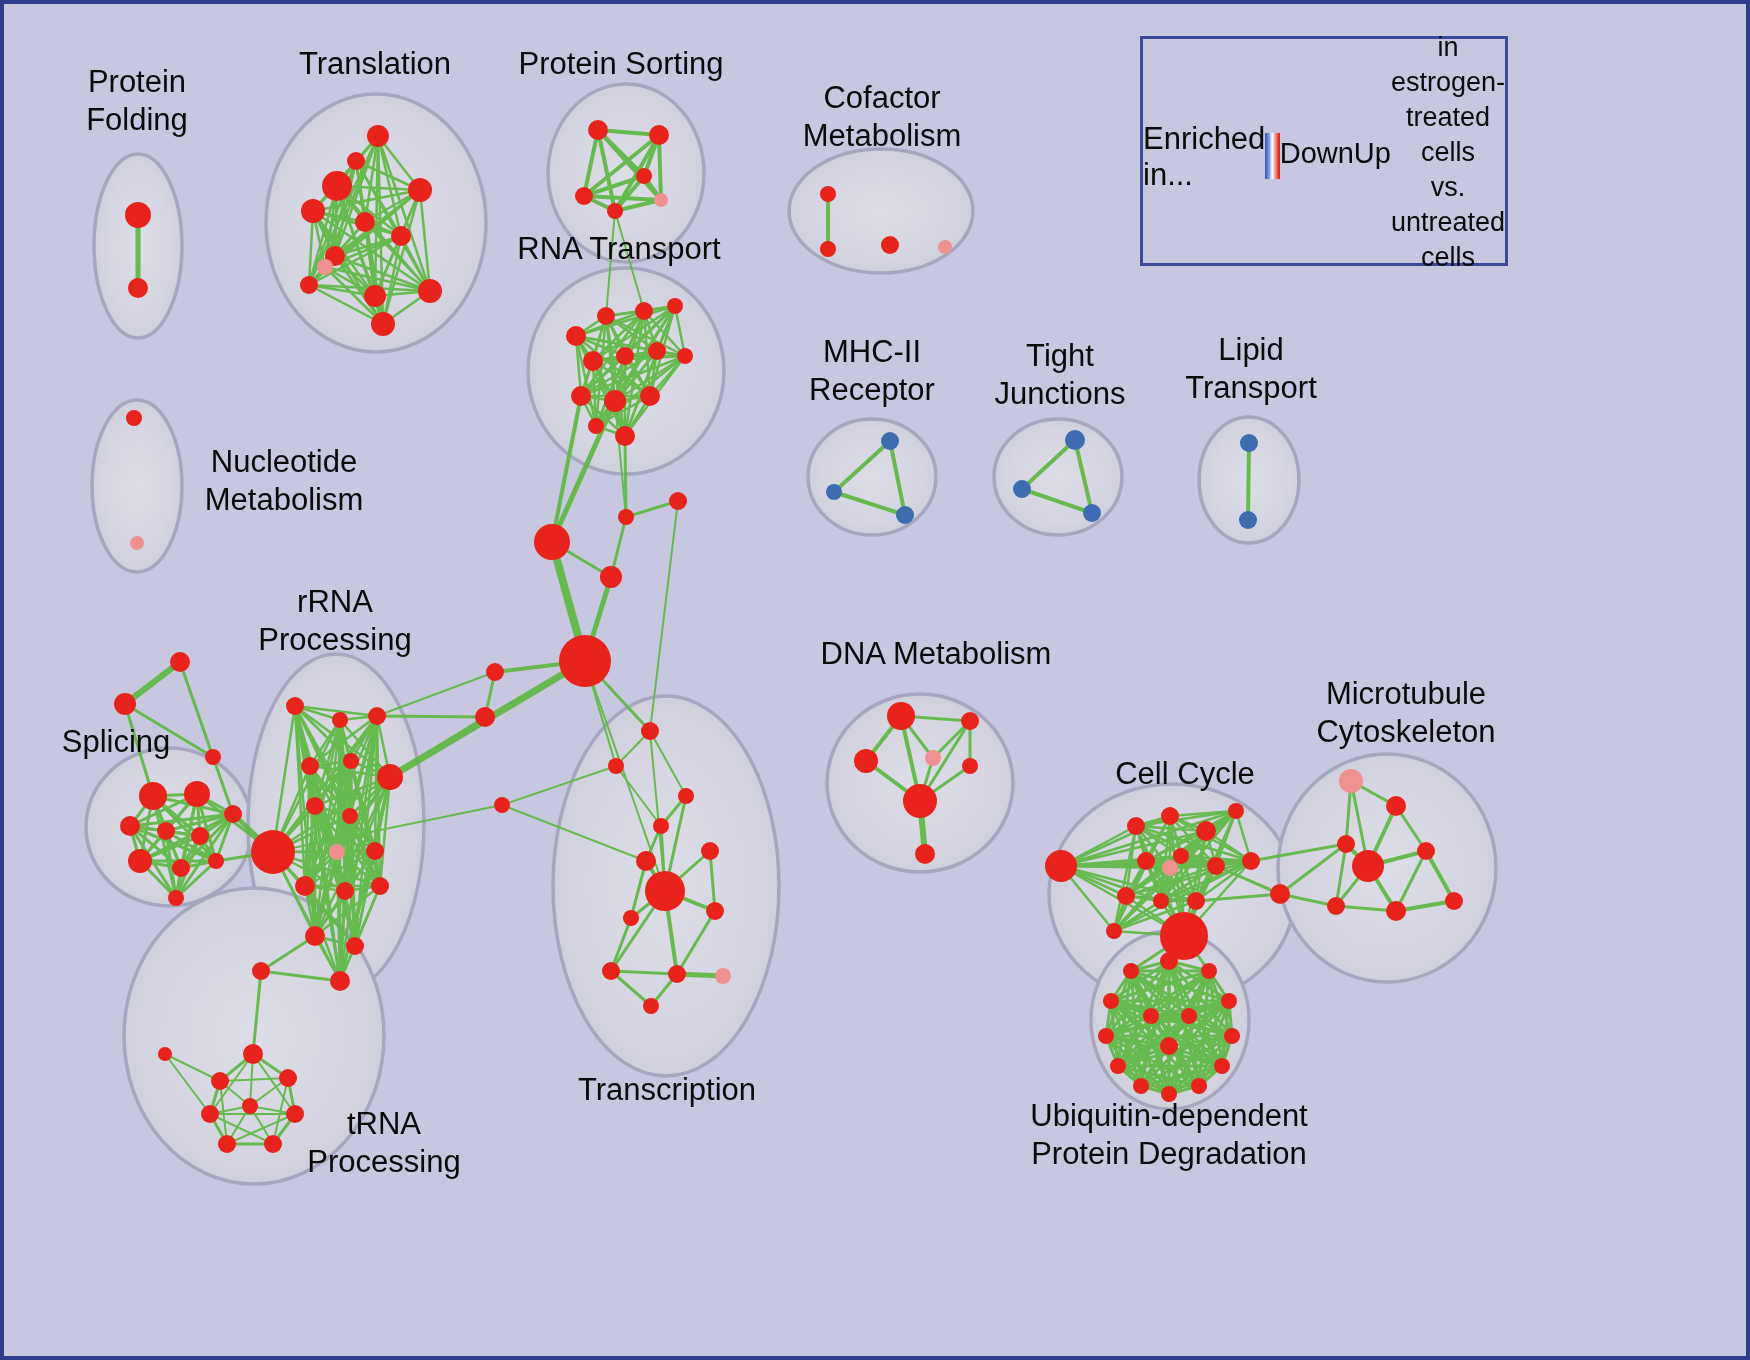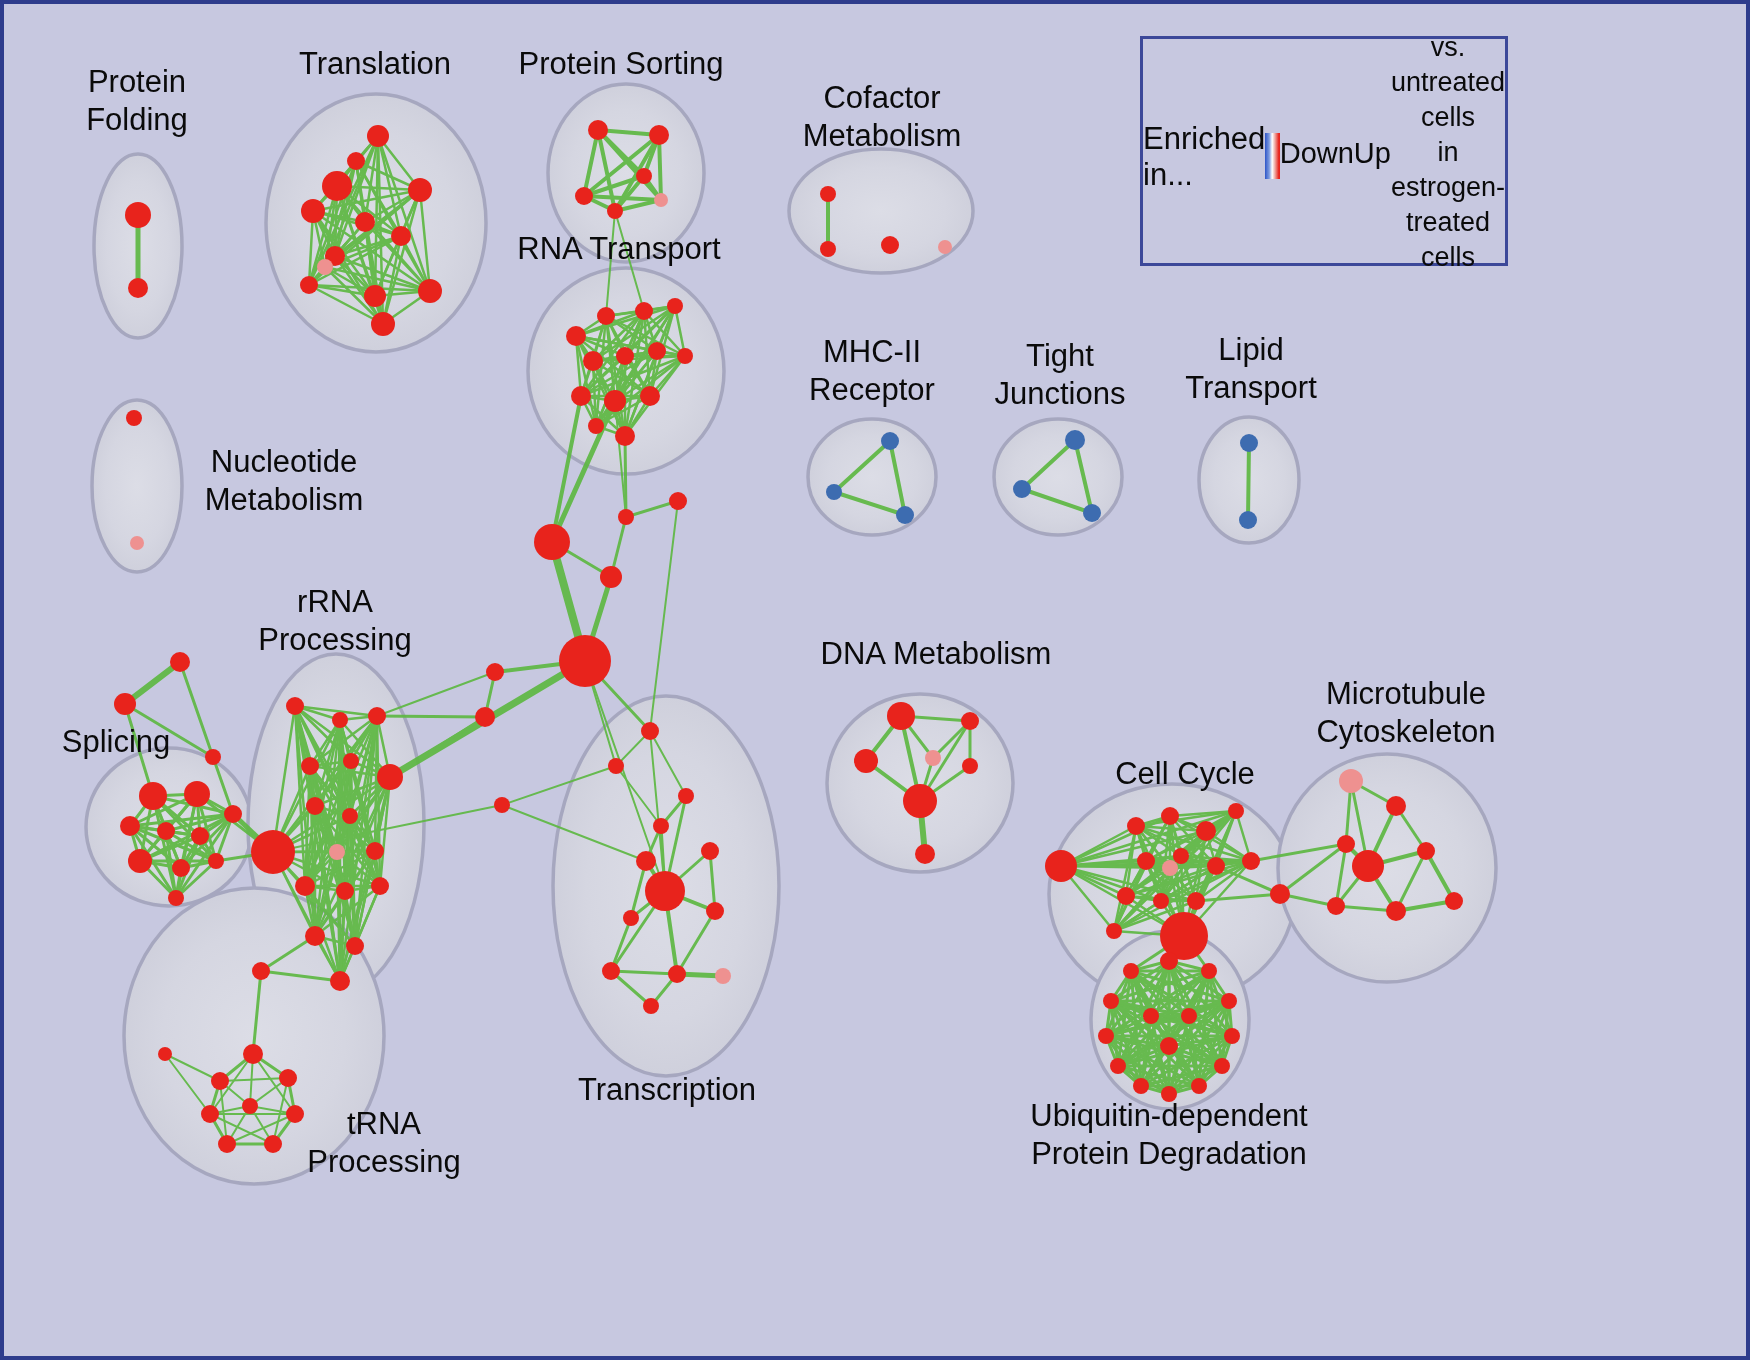--- a/index.html
+++ b/index.html
@@ -947,18 +947,18 @@
     </svg>
 
   <div class="legend">
     <div class="legend-title">Enriched in...</div>
     <div class="grad-bar"></div>
     <div class="du-row">
       <span>Down</span>
       <span>Up</span>
     </div>
     <div class="legend-sub">
+      <div>in estrogen-treated cells</div>
       <div>vs. untreated cells</div>
-      <div>in estrogen-treated cells</div>
     </div>
   </div>
 
 </div>
 
 </body></html>

